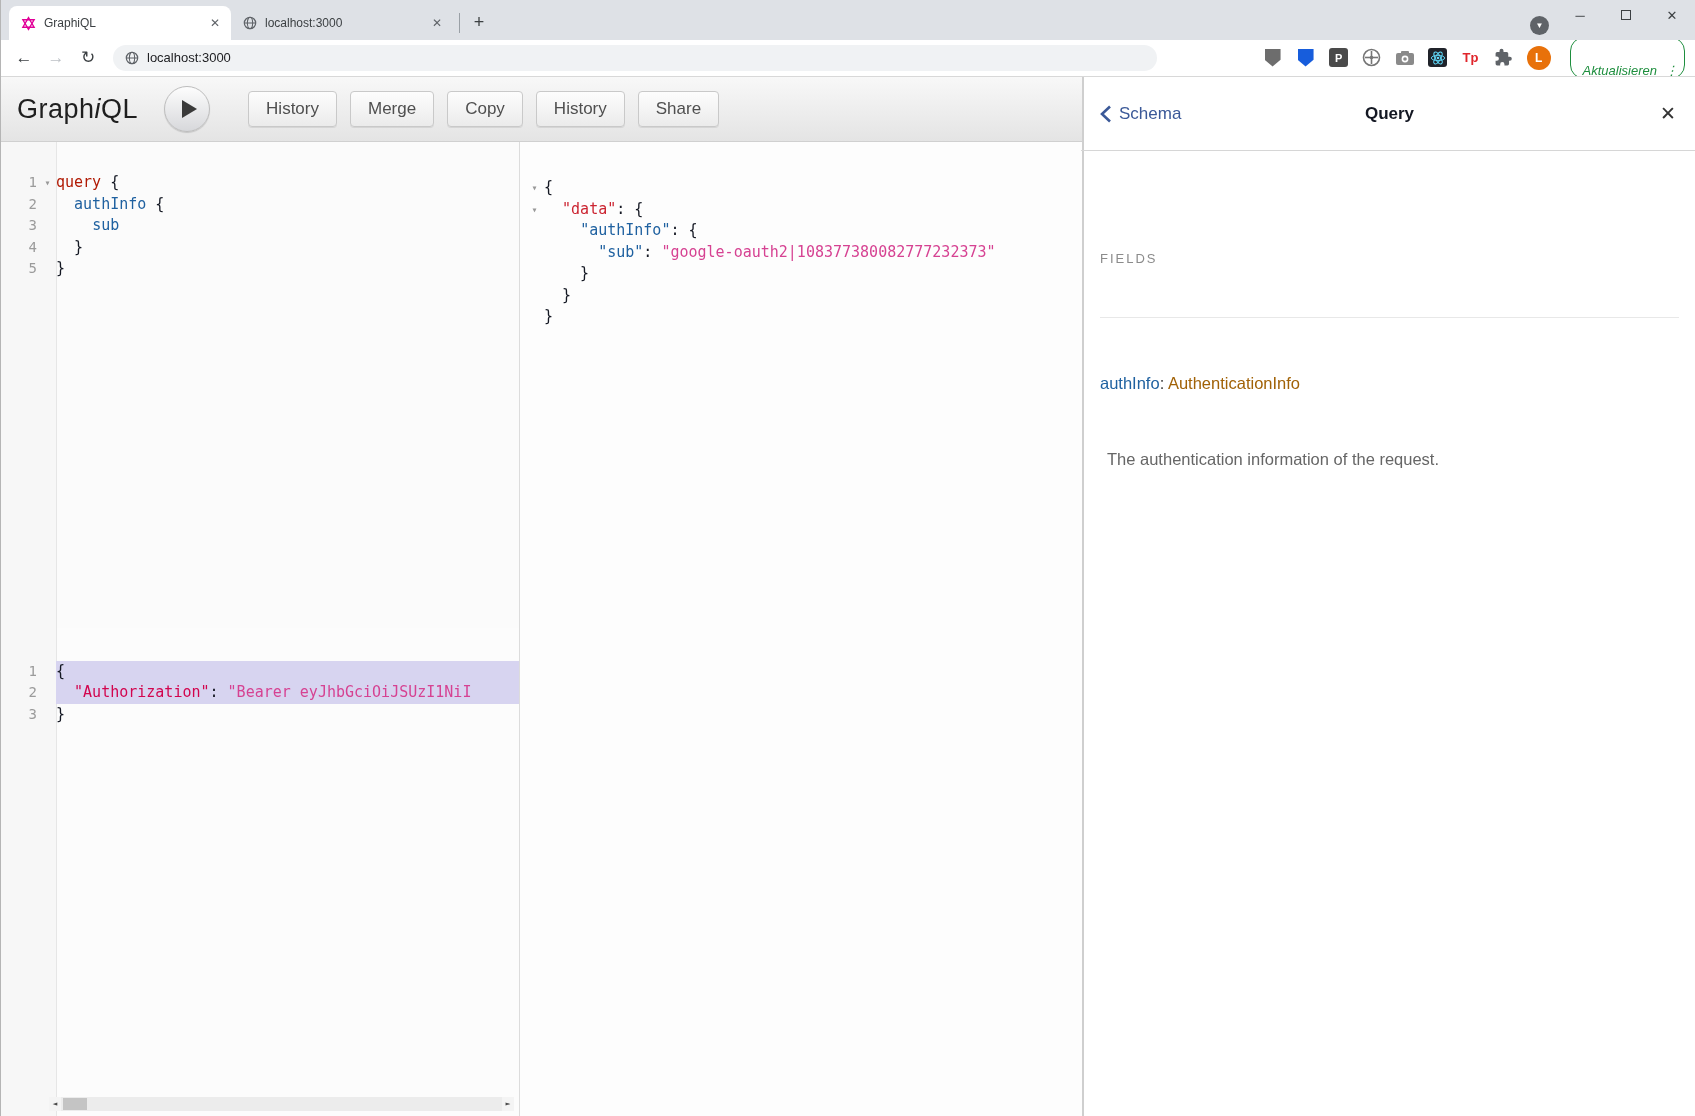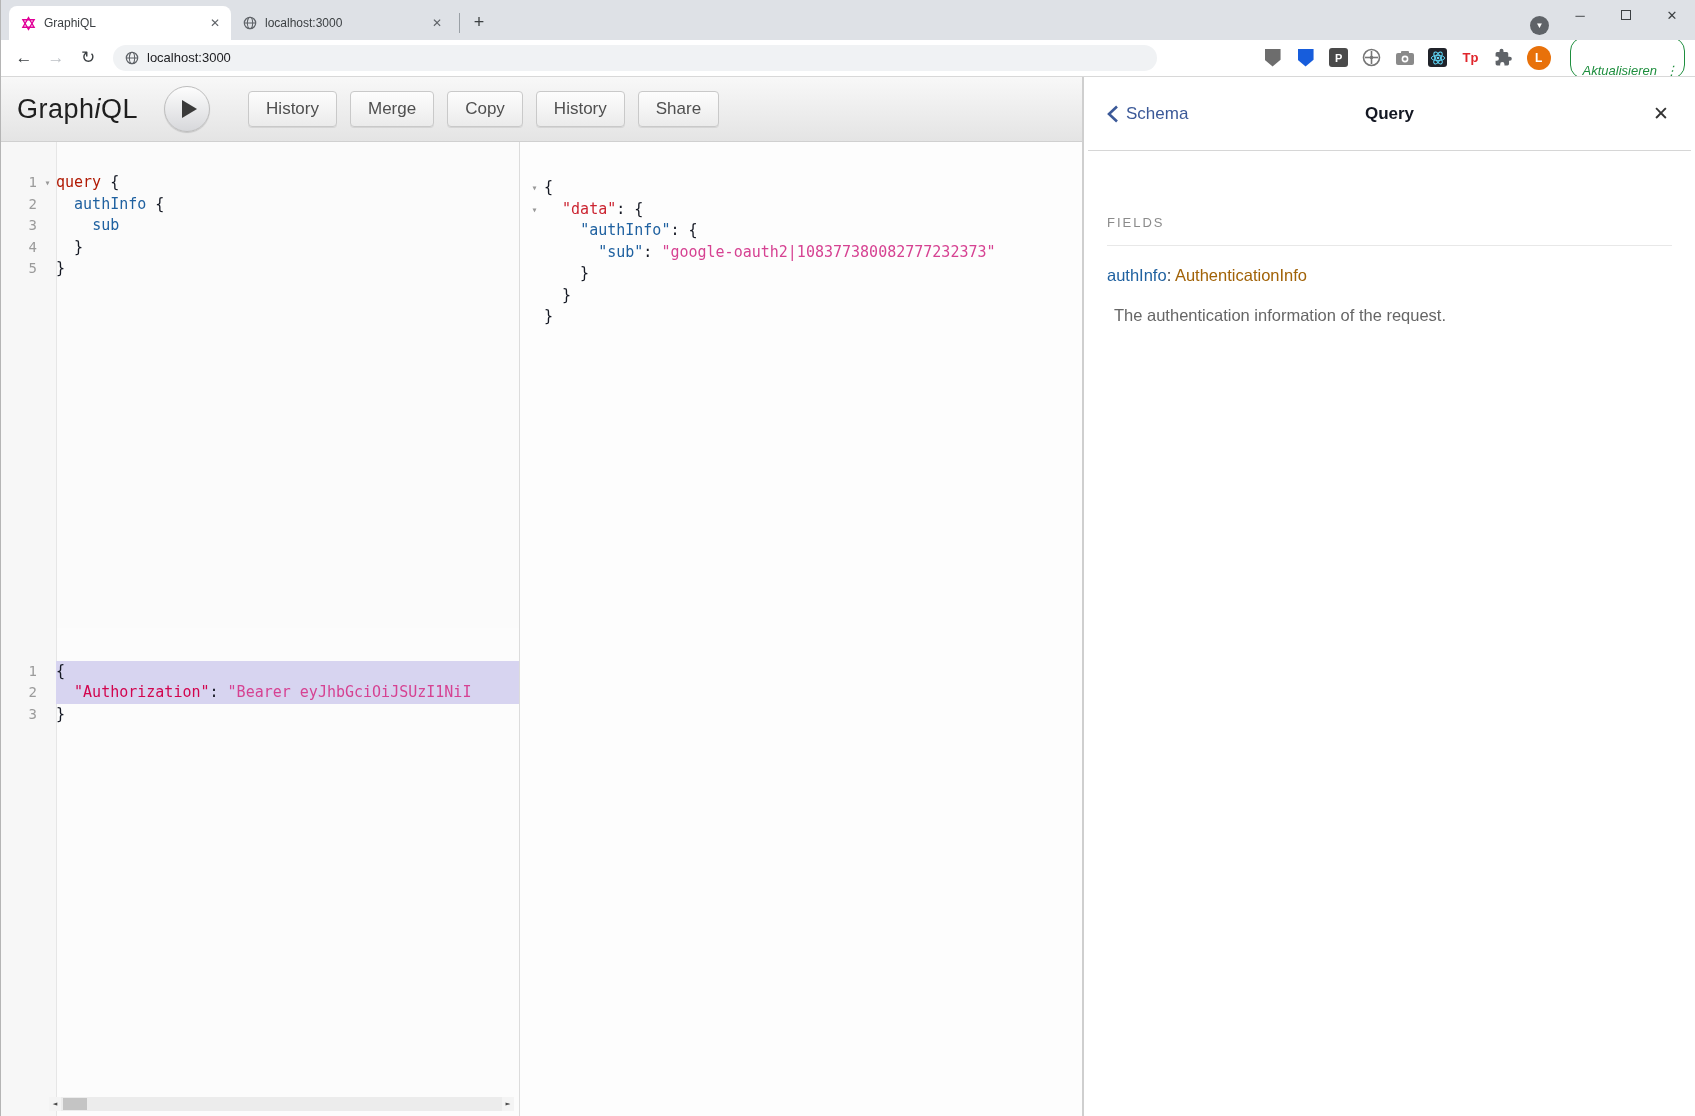--- a/index.html
+++ b/index.html
@@ -70,21 +70,21 @@
   .var-tab { color:#8d8d8d; }
   .var-tab.active { color:#2d2d2d; }
   .headers-editor { flex:1; background:#fcfcfc; padding-top:33px; overflow:hidden; }
   .hscroll { position:absolute; left:48px; right:5px; bottom:5px; height:14px; display:flex; align-items:center; background:#f4f4f4; }
   .hs-arrow { width:12px; text-align:center; font-size:8px; color:#4a4a4a; line-height:14px; }
   .hs-track { flex:1; height:14px; background:#ececec; position:relative; }
   .hs-thumb { position:absolute; left:2px; top:1px; width:24px; height:12px; background:#c4c4c4; }
   .result-pane { flex:1; background:#fdfdfd; padding-top:35px; padding-left:5px; overflow:hidden; }
   .result-pane .fold { width:19px; }
   
-  .doc-panel { flex:1; background:#fff; border-left:1px solid #cfcfcf; display:flex; flex-direction:column; padding:0 23px; }
+  .doc-panel { flex:1; background:#fff; border-left:1px solid #cfcfcf; display:flex; flex-direction:column; padding:0 16px;gap:36px; }
   .doc-header { height:74px; flex:none; display:flex; align-items:center; position:relative; border-bottom:1px solid #d6d6d6; margin:0 -19px; padding:0 19px; }
   .doc-back { display:flex; align-items:center; gap:7px; color:#3b5998; font-size:17px; }
   .doc-title { position:absolute; left:50%; transform:translateX(-50%); font-size:17px; font-weight:bold; color:#141823; }
   .doc-close { position:absolute; right:22px; font-size:19px; color:#333; font-weight:300; }
   .doc-search { display:flex; align-items:center; gap:10px; padding:26px 0 16px 0; border-bottom:1px solid #d9d9d9; }
   .doc-search input { border:none; outline:none; flex:1; font-size:17px; color:#333; background:transparent; font-family:"Liberation Sans",sans-serif; }
   .doc-search input::placeholder { color:#a9a9a9; }
   .doc-nodesc { margin-top:28px; font-size:17px; color:#333; }
   .doc-fields { margin-top:64px; font-size:13px; font-weight:normal; color:#8b8b8b; letter-spacing:2px; }
   .doc-divider { margin-top:15px; border-bottom:1px solid #e8e8e8; }

